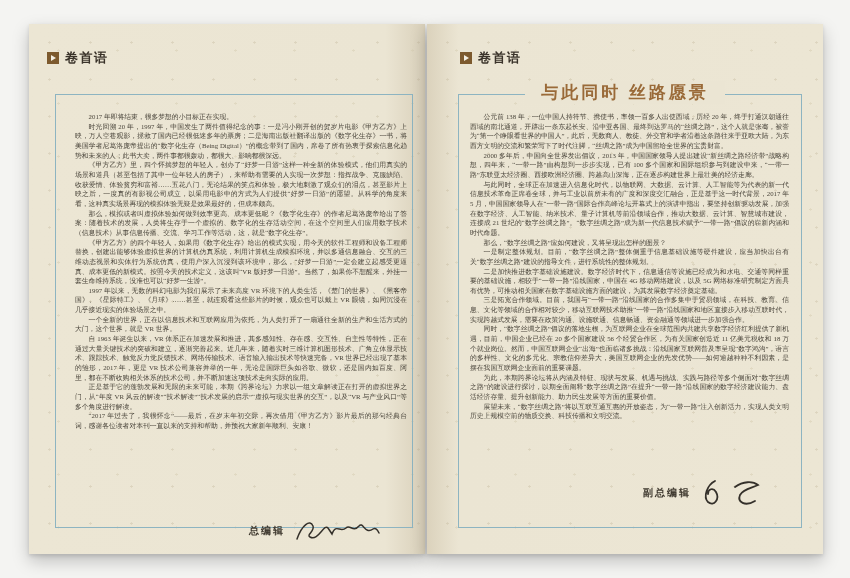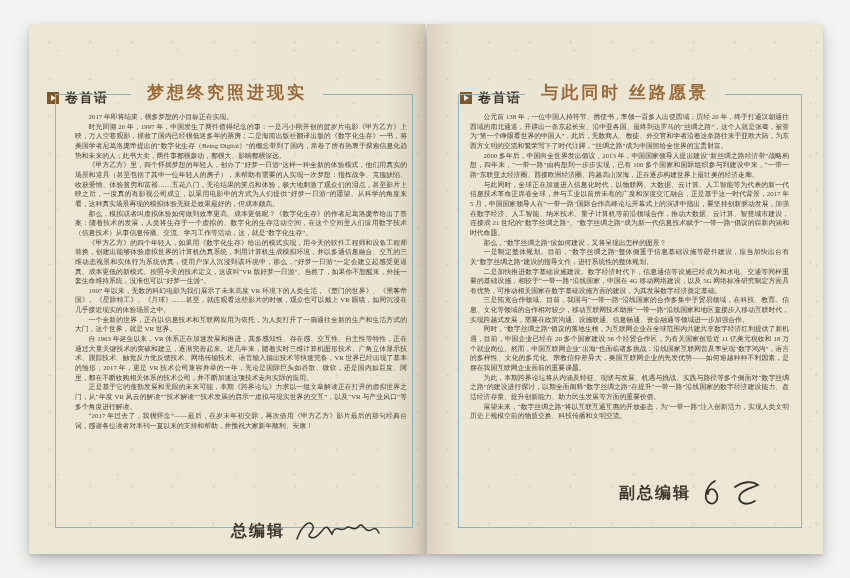--- a/index.html
+++ b/index.html
@@ -28,21 +28,21 @@
   }
   .page.right{
     left:427px;
     background-image:
       radial-gradient(rgba(190,178,150,.35) 1px, transparent 1.4px),
       radial-gradient(rgba(210,200,172,.45) 1px, transparent 1.4px),
       linear-gradient(to left,#ece6d4 0%,#ebe5d3 92%,#dbd2bc 100%);
   }
   .page-header{
     position:absolute;top:25px;left:18px;
-    display:flex;align-items:center;gap:6px;margin-top:40px;
+    display:flex;align-items:center;gap:6px;
   }
   .page.right .page-header{left:33px;}
   .marker-icon{
     width:12px;height:12px;background:#7d5a2e;display:inline-block;
     position:relative;flex:0 0 auto;
   }
   .marker-icon::after{
     content:"";position:absolute;left:4px;top:3px;
     border-left:5px solid #f4efe2;
     border-top:3px solid transparent;border-bottom:3px solid transparent;
@@ -71,39 +71,36 @@
     margin:0;font-size:6.8px;line-height:9.65px;color:#4a453b;
     text-align:justify;text-indent:2em;
     font-family:"Liberation Serif","DejaVu Serif",serif;
   }
   .sig-row{
     position:absolute;display:flex;align-items:center;gap:8px;z-index:2;
   }
   .page.left .sig-row{right:44px;bottom:8px;}
   .page.right .sig-row{right:58px;bottom:44px;}
   .sig-label{
-    font-size:16px;font-weight:bold;color:#3d372d;letter-spacing:2px;
+    font-size:10px;font-weight:bold;color:#3d372d;letter-spacing:2px;
   }
   .sig-svg{display:block;}
   .sig-svg path{fill:none;stroke:#34302a;stroke-linecap:round;}
 </style>
 </head>
 <body>
 
 <div class="spread">
 
   <div class="page left">
     <div class="page-header">
       <span class="marker-icon"></span>
       <span class="header-label">卷首语</span>
     </div>
     <div class="frame"></div>
-    <div class="page-title-row">
-      <span class="page-title">梦想终究照进现实</span>
-    </div>
     <div class="body-text">
       <p>2017 年即将结束，很多梦想的小目标正在实现。</p>
       <p>时光回溯 20 年，1997 年，中国发生了两件值得纪念的事：一是冯小刚开创的贺岁片电影《甲方乙方》上映，万人空巷观影，拯救了国内已经很低迷多年的票房；二是海南出版社翻译出版的《数字化生存》一书，将美国学者尼葛洛庞帝提出的“数字化生存（Being Digital）”的概念带到了国内，席卷了所有热衷于探索信息化趋势和未来的人；此书大卖，两件事都很轰动，都很大、影响都很深远。</p>
       <p>《甲方乙方》里，四个怀揣梦想的年轻人，创办了“好梦一日游”这样一种全新的体验模式，他们用真实的场景和道具（甚至包括了其中一位年轻人的房子），来帮助有需要的人实现一次梦想：指挥战争、克服缺陷、收获爱情、体验贫穷和富裕……五花八门，无论结果的笑点和体验，极大地刺激了观众们的泪点，甚至影片上映之后，一度真的有影视公司成立，以采用电影中的方式为人们提供“好梦一日游”的愿望。从科学的角度来看，这种真实场景再现的模拟体验无疑是效果最好的，但成本颇高。</p>
       <p>那么，模拟或者叫虚拟体验如何做到效率更高、成本更低呢？《数字化生存》的作者尼葛洛庞帝给出了答案：随着技术的发展，人类将生存于一个虚拟的、数字化的生存活动空间，在这个空间里人们应用数字技术（信息技术）从事信息传播、交流、学习工作等活动，这，就是“数字化生存”。</p>
       <p>《甲方乙方》的四个年轻人，如果用《数字化生存》给出的模式实现，用今天的软件工程师和设备工程师替换，创建出能够体验虚拟世界的计算机仿真系统，利用计算机生成模拟环境，并以多通信息融合、交互的三维动态视景和实体行为系统仿真，使用户深入沉浸到该环境中，那么，“好梦一日游”一定会建立起感受更逼真、成本更低的新模式。按照今天的技术定义，这该叫“VR 版好梦一日游”。当然了，如果你不想醒来，外挂一套生命维持系统，没准也可以“好梦一生游”。</p>
       <p>1997 年以来，无数的科幻电影为我们展示了未来高度 VR 环境下的人类生活，《楚门的世界》、《黑客帝国》、《星际特工》、《月球》……甚至，就连观看这些影片的时候，观众也可以戴上 VR 眼镜，如同沉浸在几乎接近现实的体验场景之中。</p>
       <p>一个全新的世界，正在以信息技术和互联网应用为依托，为人类打开了一扇通往全新的生产和生活方式的大门，这个世界，就是 VR 世界。</p>
       <p>自 1963 年诞生以来，VR 体系正在加速发展和推进，其多感知性、存在感、交互性、自主性等特性，正在通过大量关键技术的突破和建立，逐渐完善起来。近几年来，随着实时三维计算机图形技术、广角立体显示技术、跟踪技术、触觉反力觉反馈技术、网络传输技术、语音输入输出技术等快速完备，VR 世界已经出现了基本的雏形，2017 年，更是 VR 技术公司兼容并举的一年，无论是国际巨头如谷歌、微软，还是国内如百度、阿里，都在不断收购相关体系的技术公司，并不断加速这项技术走向实际的应用。</p>
       <p>正是基于它的蓬勃发展和无限的未来可能，本期《跨界论坛》力求以一组文章解读正在打开的虚拟世界之门，从“年度 VR 风云的解读”“技术解读”“技术发展的启示”“虚拟与现实世界的交互”，以及“VR 与产业风口”等多个角度进行解读。</p>

